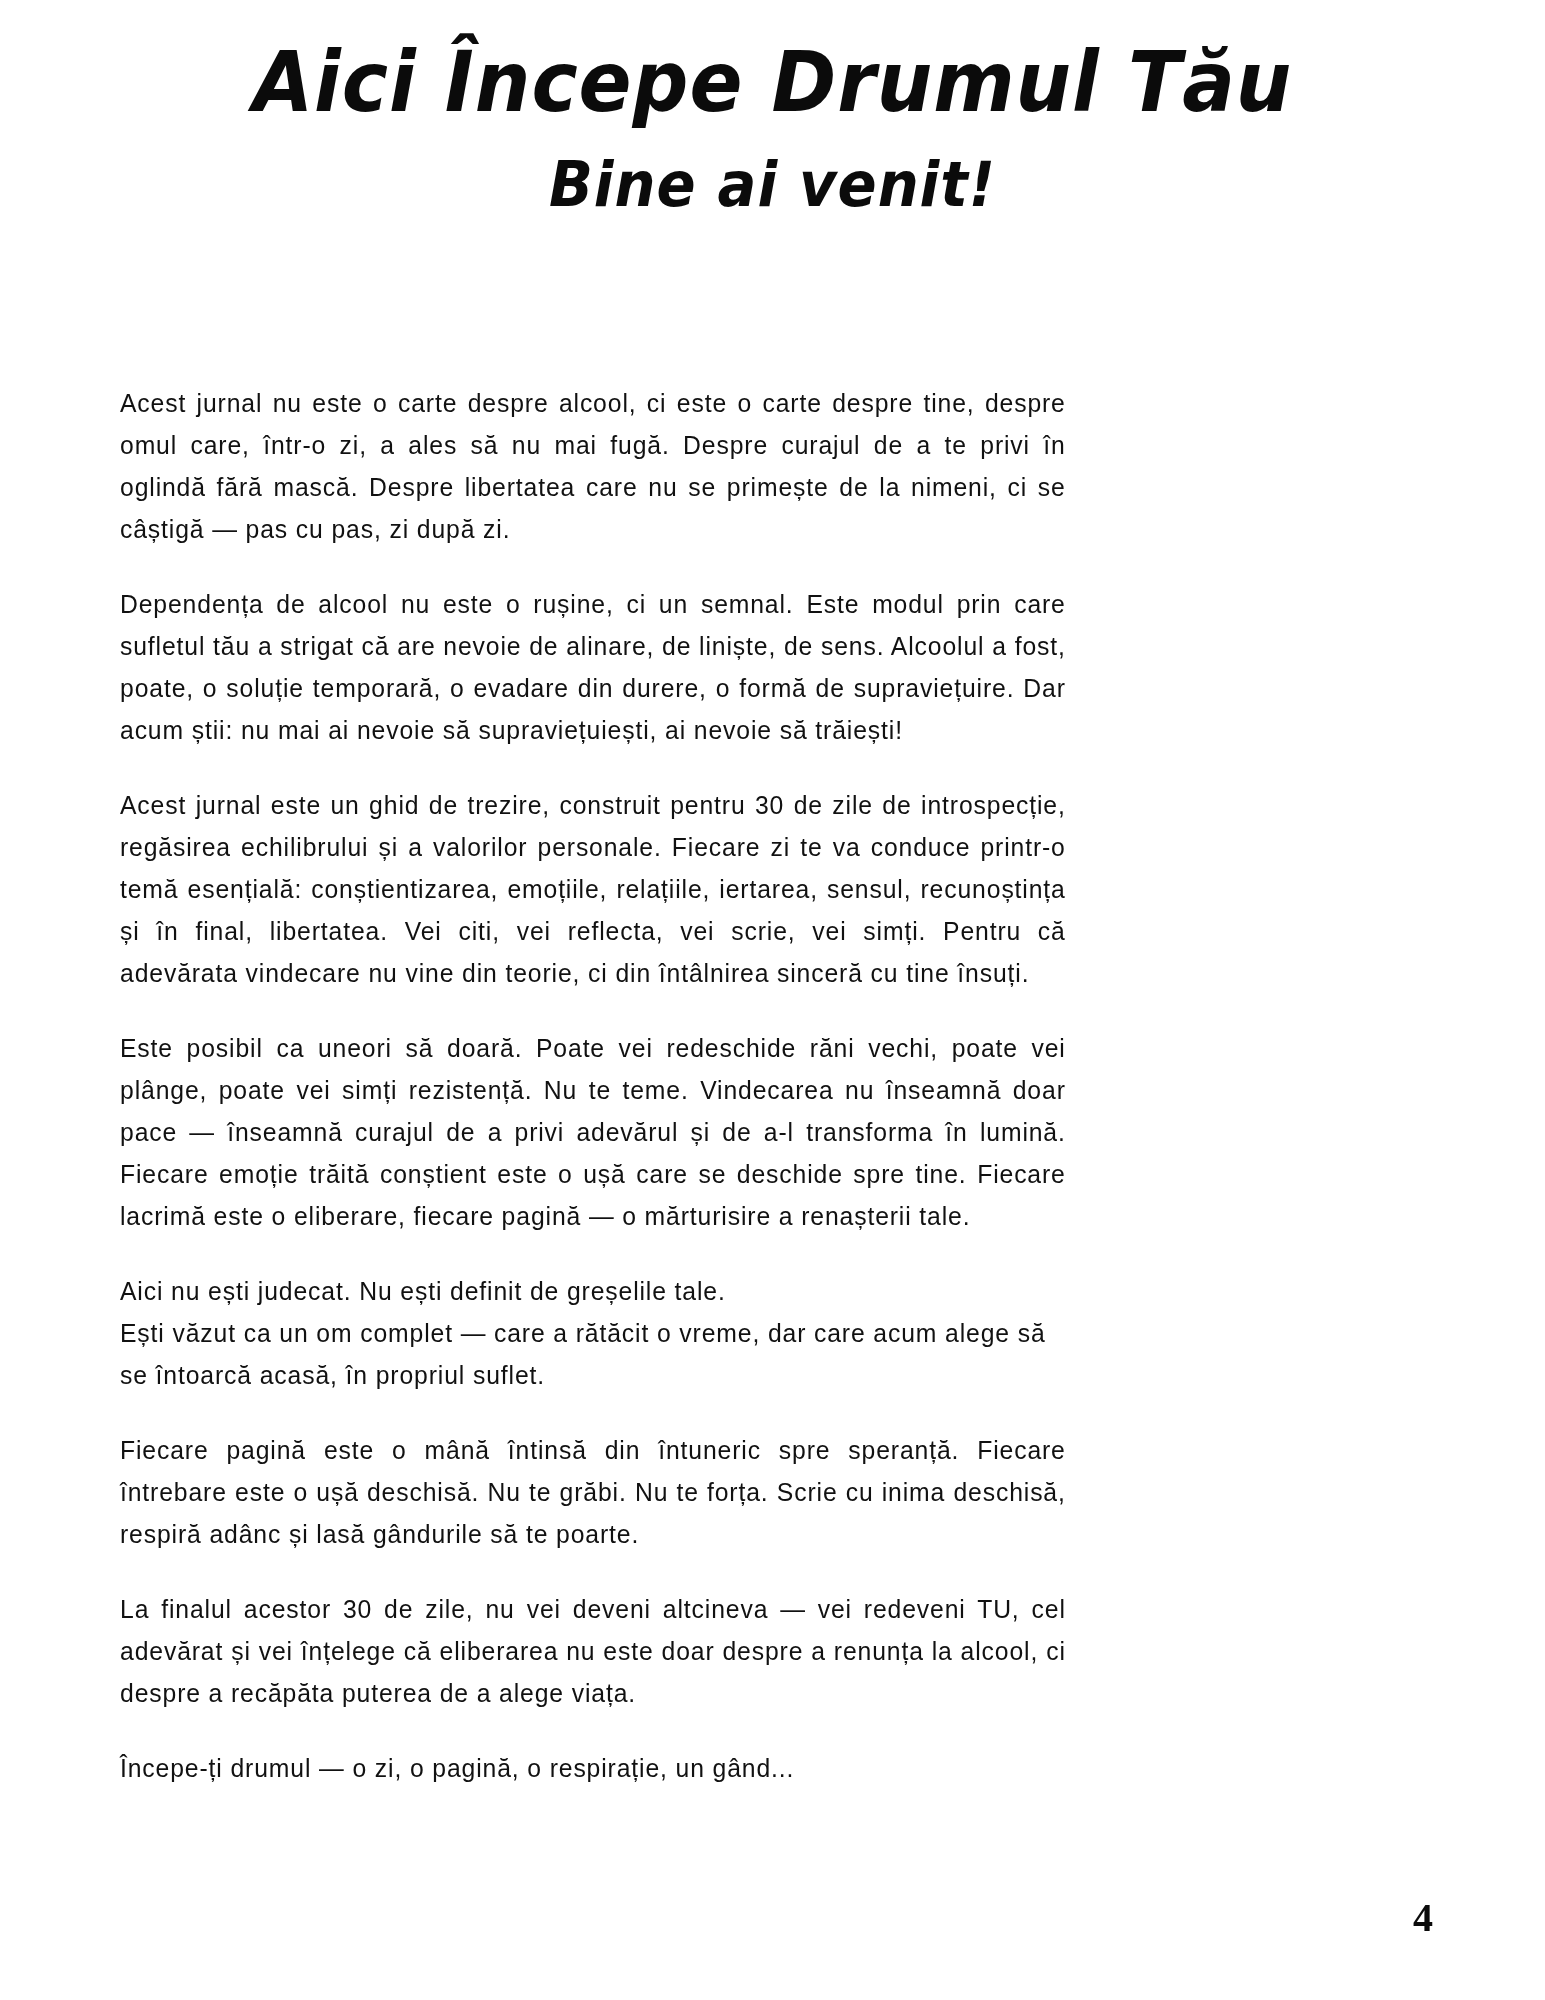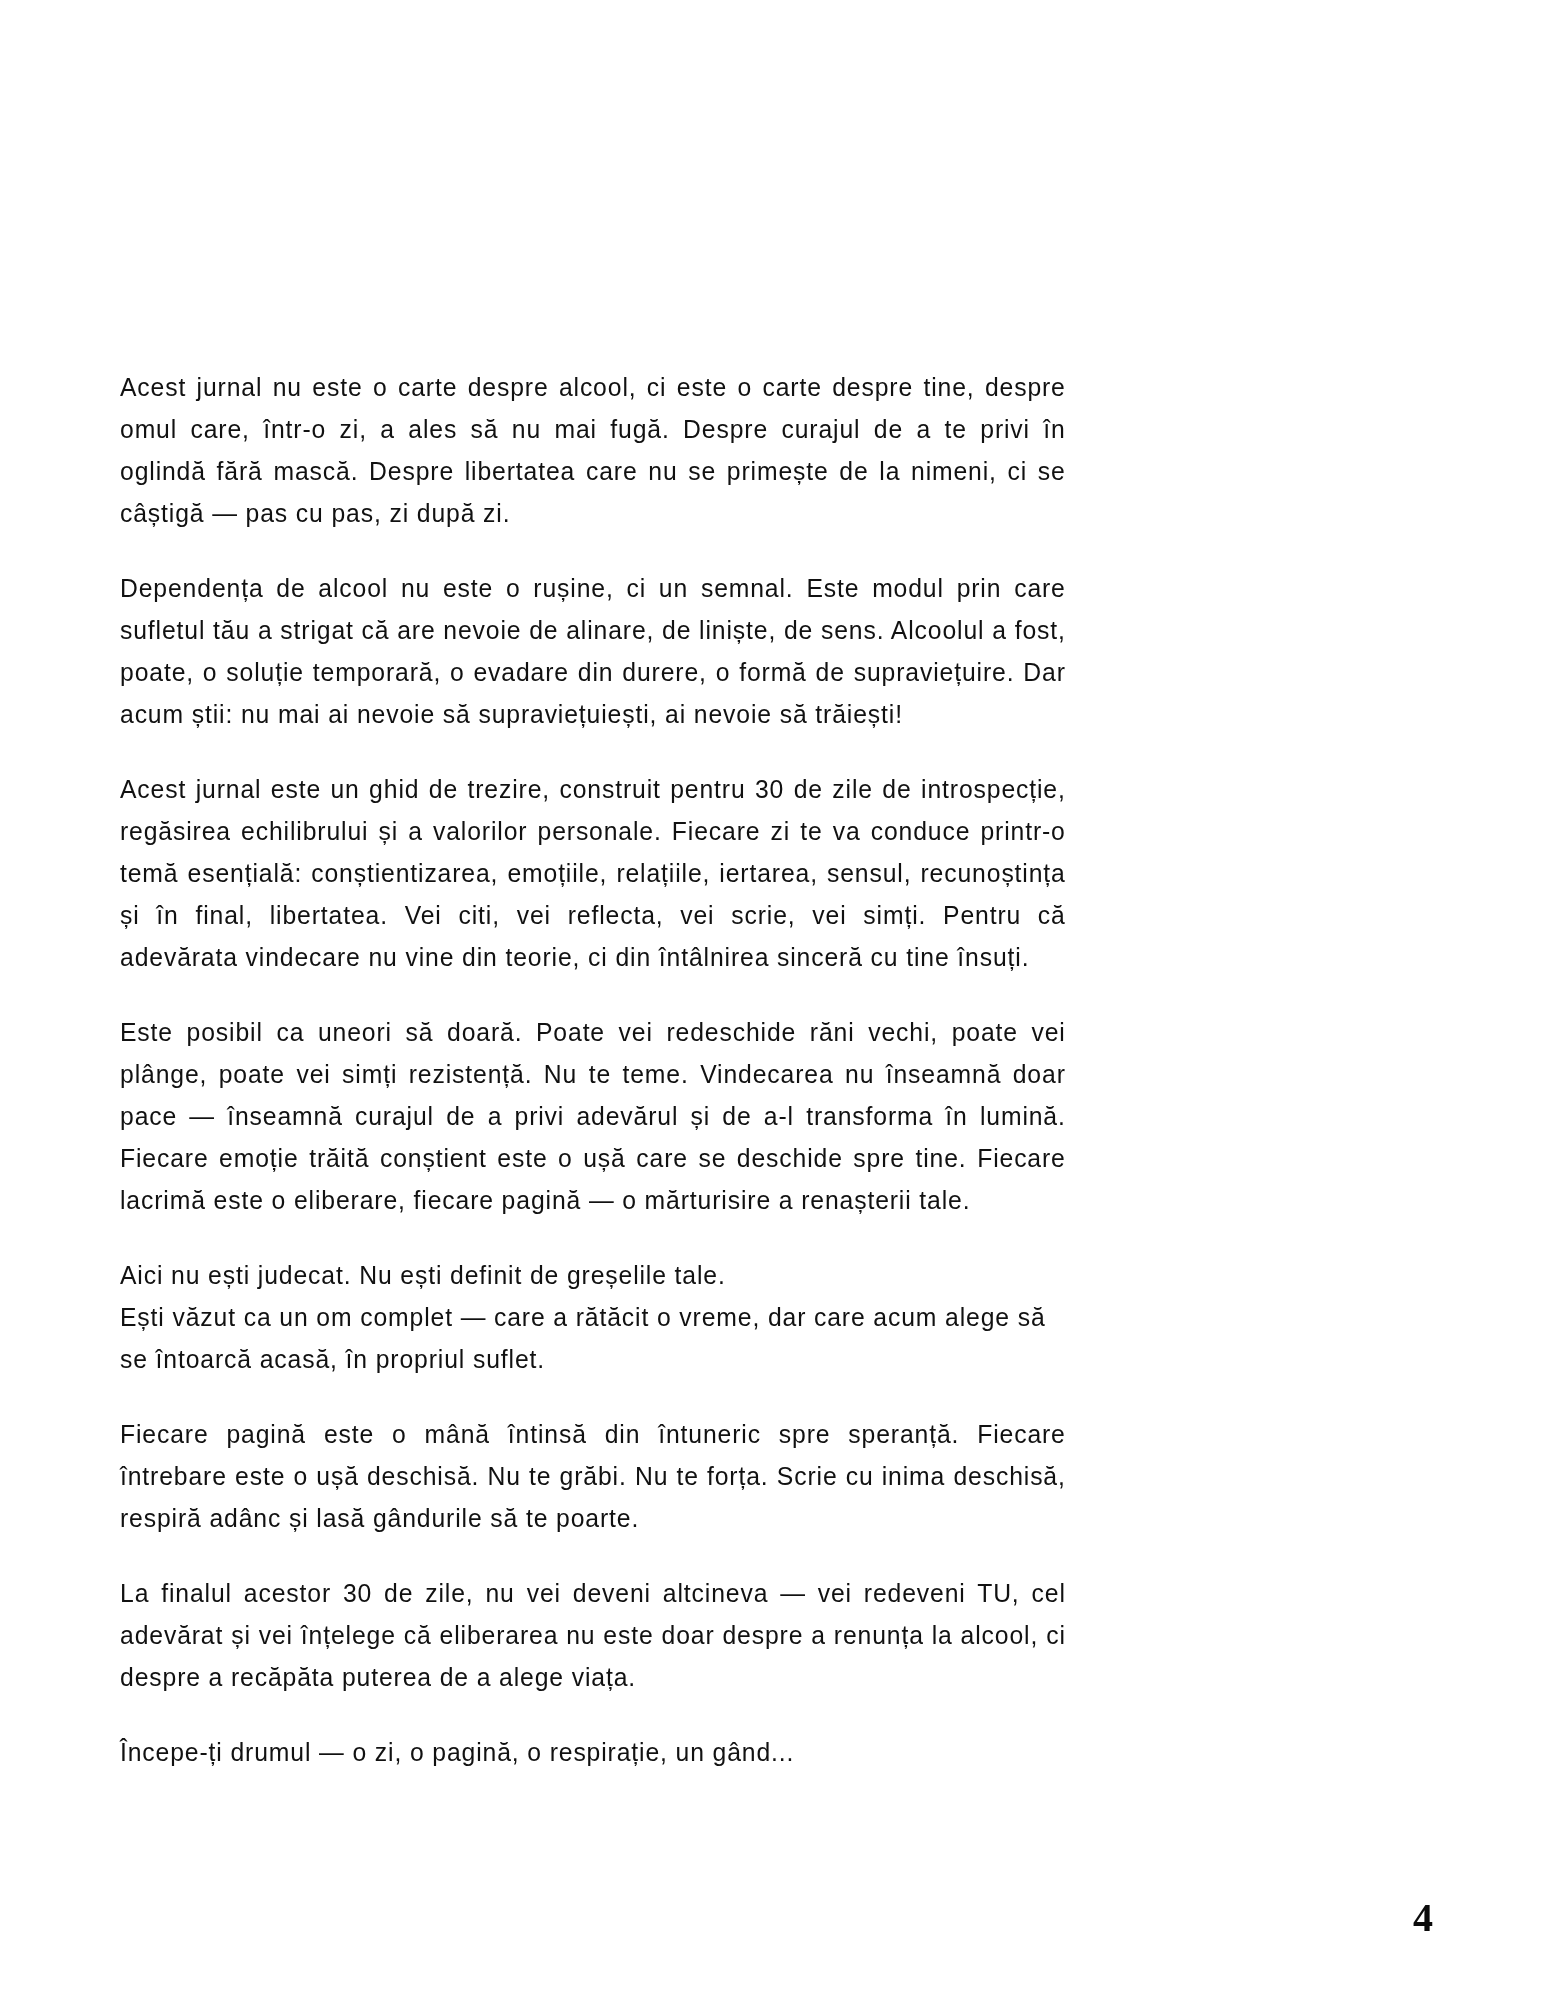--- a/index.html
+++ b/index.html
@@ -48,21 +48,21 @@
     margin: 26px 0 0 0;
     transform: scaleX(0.93);
     transform-origin: center;
     white-space: nowrap;
   }
 
   
   .body-block {
     position: absolute;
     left: 120px;
-    top: 366px;
+    top: 382px;
     width: 975px;
   }
   .para {
     font-family: "Liberation Sans", sans-serif;
     font-size: 25.5px;
     line-height: 42px;
     letter-spacing: 0.9px;
     color: #111111;
     text-align: justify;
     text-justify: inter-word;
@@ -84,20 +84,24 @@
     font-size: 40px;
     color: #0b0b0b;
     line-height: 1;
   }
 </style>
 </head>
 <body>
 
 <div class="page">
 
+  <div class="title-block">
+    <h1 class="doc-title">Aici Începe Drumul Tău</h1>
+    <h2 class="doc-subtitle">Bine ai venit!</h2>
+  </div>
 
   <div class="body-block">
     <p class="para">Acest jurnal nu este o carte despre alcool, ci este o carte despre tine, despre omul care, într-o zi, a ales să nu mai fugă. Despre curajul de a te privi în oglindă fără mască. Despre libertatea care nu se primește de la nimeni, ci se câștigă — pas cu pas, zi după zi.</p>
     <p class="para">Dependența de alcool nu este o rușine, ci un semnal. Este modul prin care sufletul tău a strigat că are nevoie de alinare, de liniște, de sens. Alcoolul a fost, poate, o soluție temporară, o evadare din durere, o formă de supraviețuire. Dar acum știi: nu mai ai nevoie să supraviețuiești, ai nevoie să trăiești!</p>
     <p class="para">Acest jurnal este un ghid de trezire, construit pentru 30 de zile de introspecție, regăsirea echilibrului și a valorilor personale. Fiecare zi te va conduce printr-o temă esențială: conștientizarea, emoțiile, relațiile, iertarea, sensul, recunoștința și în final, libertatea. Vei citi, vei reflecta, vei scrie, vei simți. Pentru că adevărata vindecare nu vine din teorie, ci din întâlnirea sinceră cu tine însuți.</p>
     <p class="para">Este posibil ca uneori să doară. Poate vei redeschide răni vechi, poate vei plânge, poate vei simți rezistență. Nu te teme. Vindecarea nu înseamnă doar pace — înseamnă curajul de a privi adevărul și de a-l transforma în lumină. Fiecare emoție trăită conștient este o ușă care se deschide spre tine. Fiecare lacrimă este o eliberare, fiecare pagină — o mărturisire a renașterii tale.</p>
     <p class="para noj">Aici nu ești judecat. Nu ești definit de greșelile tale.<br>Ești văzut ca un om complet — care a rătăcit o vreme, dar care acum alege să se întoarcă acasă, în propriul suflet.</p>
     <p class="para">Fiecare pagină este o mână întinsă din întuneric spre speranță. Fiecare întrebare este o ușă deschisă. Nu te grăbi. Nu te forța. Scrie cu inima deschisă, respiră adânc și lasă gândurile să te poarte.</p>
     <p class="para">La finalul acestor 30 de zile, nu vei deveni altcineva — vei redeveni TU, cel adevărat și vei înțelege că eliberarea nu este doar despre a renunța la alcool, ci despre a recăpăta puterea de a alege viața.</p>
     <p class="para noj last">Începe-ți drumul — o zi, o pagină, o respirație, un gând...</p>

